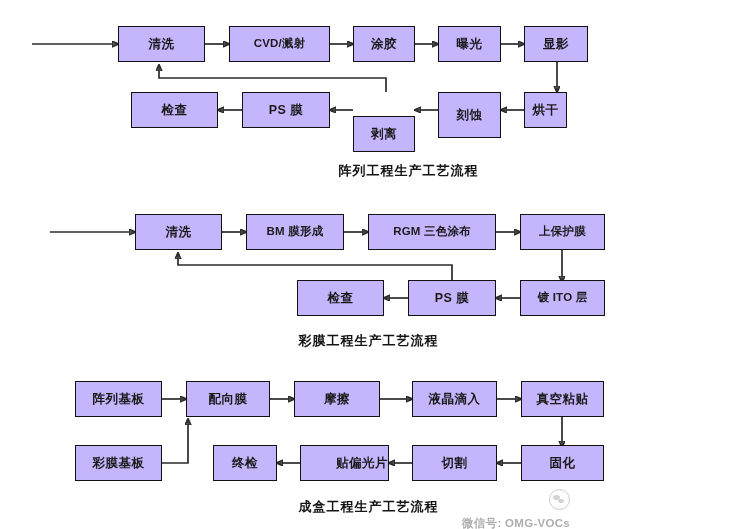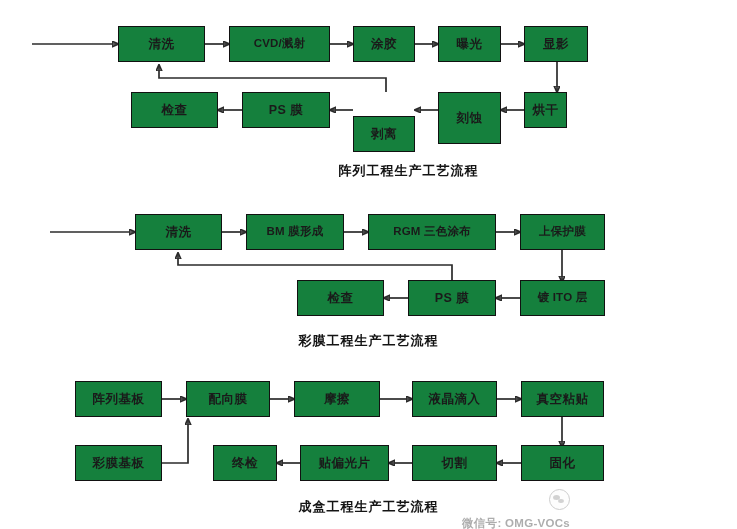--- a/index.html
+++ b/index.html
@@ -26,21 +26,21 @@
     width: 737px;
   }
   .d1 { top: 0px;   height: 190px; }
   .d2 { top: 190px; height: 175px; }
   .d3 { top: 365px; height: 164px; }
 
   .node {
     position: absolute;
     box-sizing: border-box;
     border: 1.6px solid #111111;
-    background: #15803d;
+    background: #c4b5fd;
     display: flex;
     align-items: center;
     justify-content: center;
     color: #1a1a1a;
     font-size: 12.5px;
     font-weight: 700;
     letter-spacing: 0.5px;
     line-height: 1;
     white-space: nowrap;
     text-align: center;
@@ -153,21 +153,21 @@
     <div class="node" style="left:438px; top:26px;  width:63px;  height:36px;">
         <span>曝光</span>
       </div>
     <div class="node" style="left:524px; top:26px;  width:64px;  height:36px;">
         <span>显影</span>
       </div>
 
     <div class="node" style="left:524px; top:92px;  width:43px;  height:36px;">
         <span>烘干</span>
       </div>
-    <div class="node" style="left:438px; top:92px;  width:63px;  height:52px;">
+    <div class="node" style="left:438px; top:92px;  width:63px;  height:46px;">
         <span>刻蚀</span>
       </div>
     <div class="node" style="left:353px; top:92px;  width:62px;  height:36px;margin-top:24px;">
         <span>剥离</span>
       </div>
     <div class="node" style="left:242px; top:92px;  width:88px;  height:36px;">
         <span>PS 膜</span>
       </div>
     <div class="node" style="left:131px; top:92px;  width:87px;  height:36px;">
         <span>检查</span>
@@ -271,21 +271,21 @@
     <div class="node" style="left:521px; top:16px; width:83px;  height:36px;">
         <span>真空粘贴</span>
       </div>
 
     <div class="node" style="left:521px; top:80px; width:83px;  height:36px;">
         <span>固化</span>
       </div>
     <div class="node" style="left:412px; top:80px; width:85px;  height:36px;">
         <span>切割</span>
       </div>
-    <div class="node" style="left:300px; top:80px; width:89px;  height:36px;">
+    <div class="node" style="left:300px; top:80px; width:89px;  height:36px;justify-content:flex-end;">
         <span>贴偏光片</span>
       </div>
     <div class="node" style="left:213px; top:80px; width:64px;  height:36px;">
         <span>终检</span>
       </div>
     <div class="node" style="left:75px;  top:80px; width:87px;  height:36px;">
         <span>彩膜基板</span>
       </div>
 
     <div class="caption" style="top:133px;">成盒工程生产工艺流程</div>

